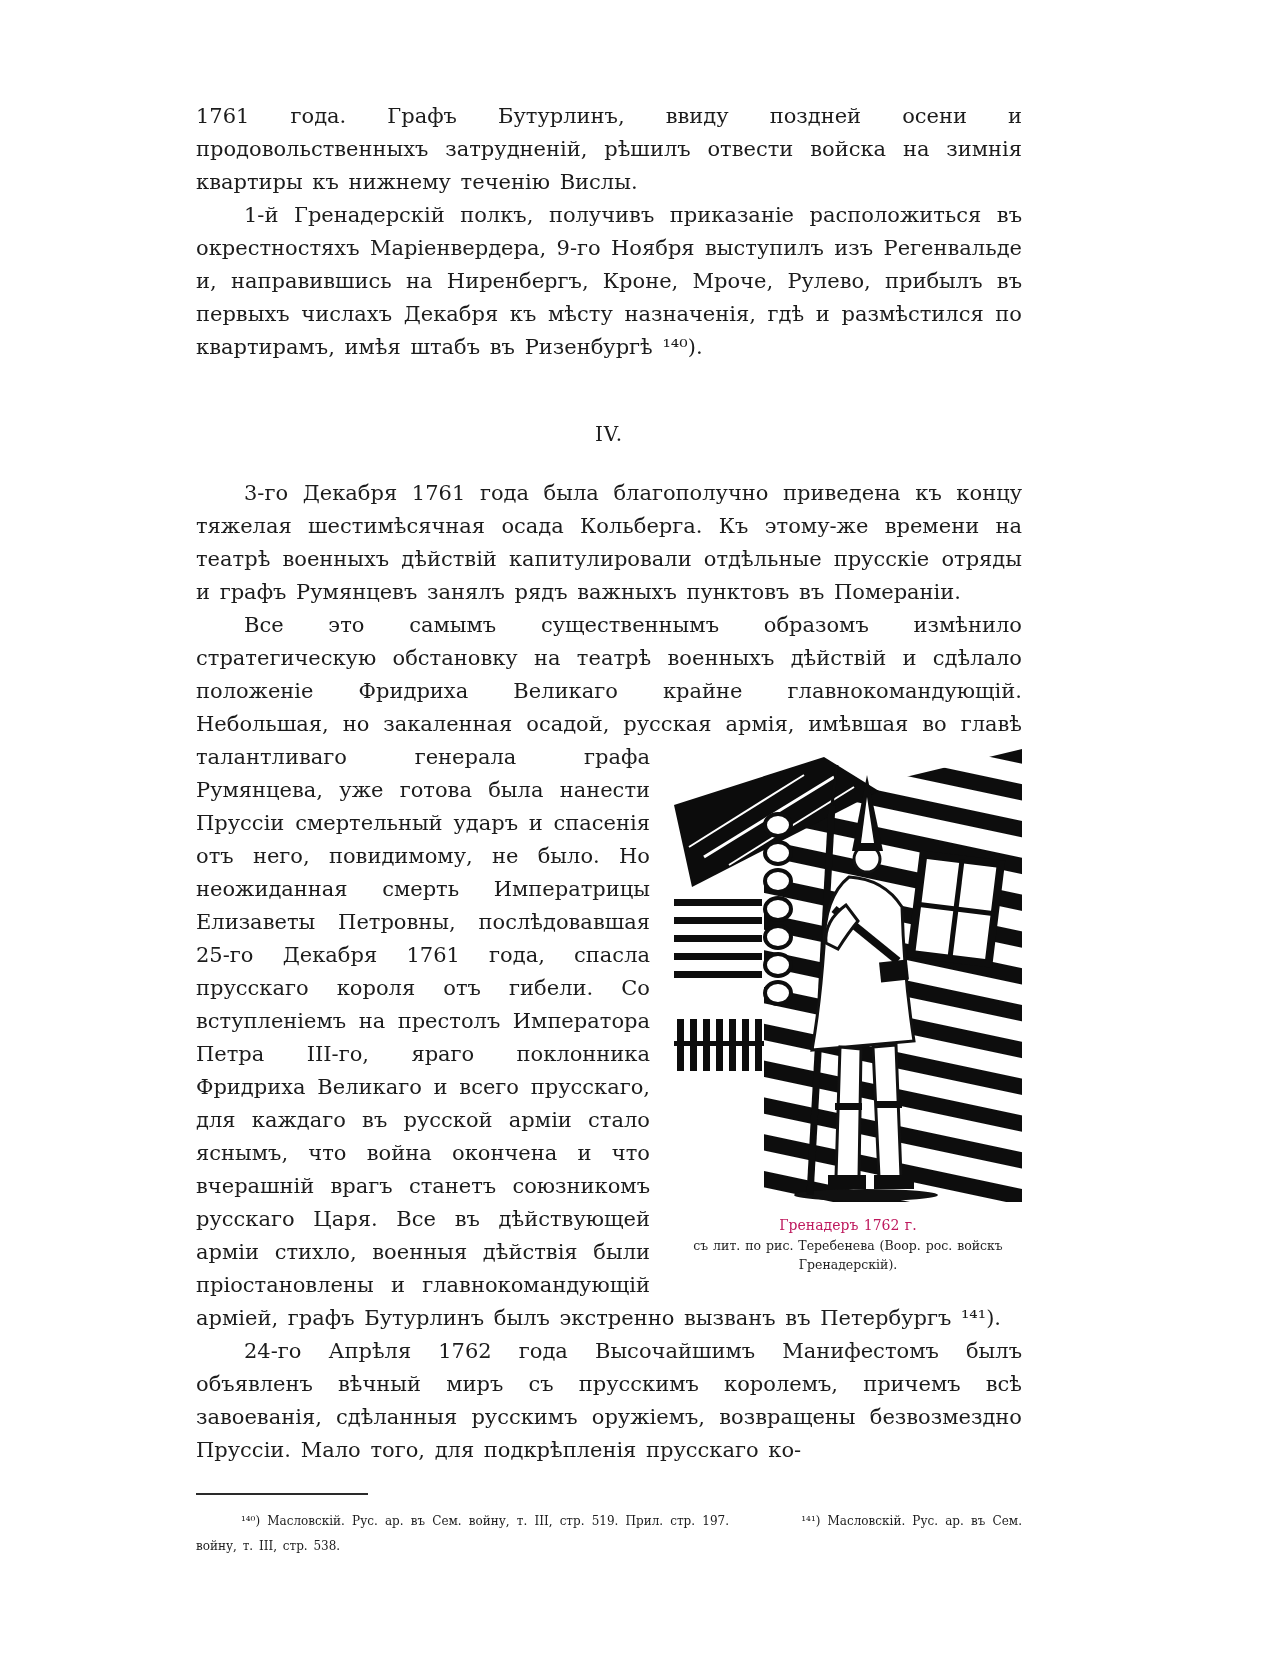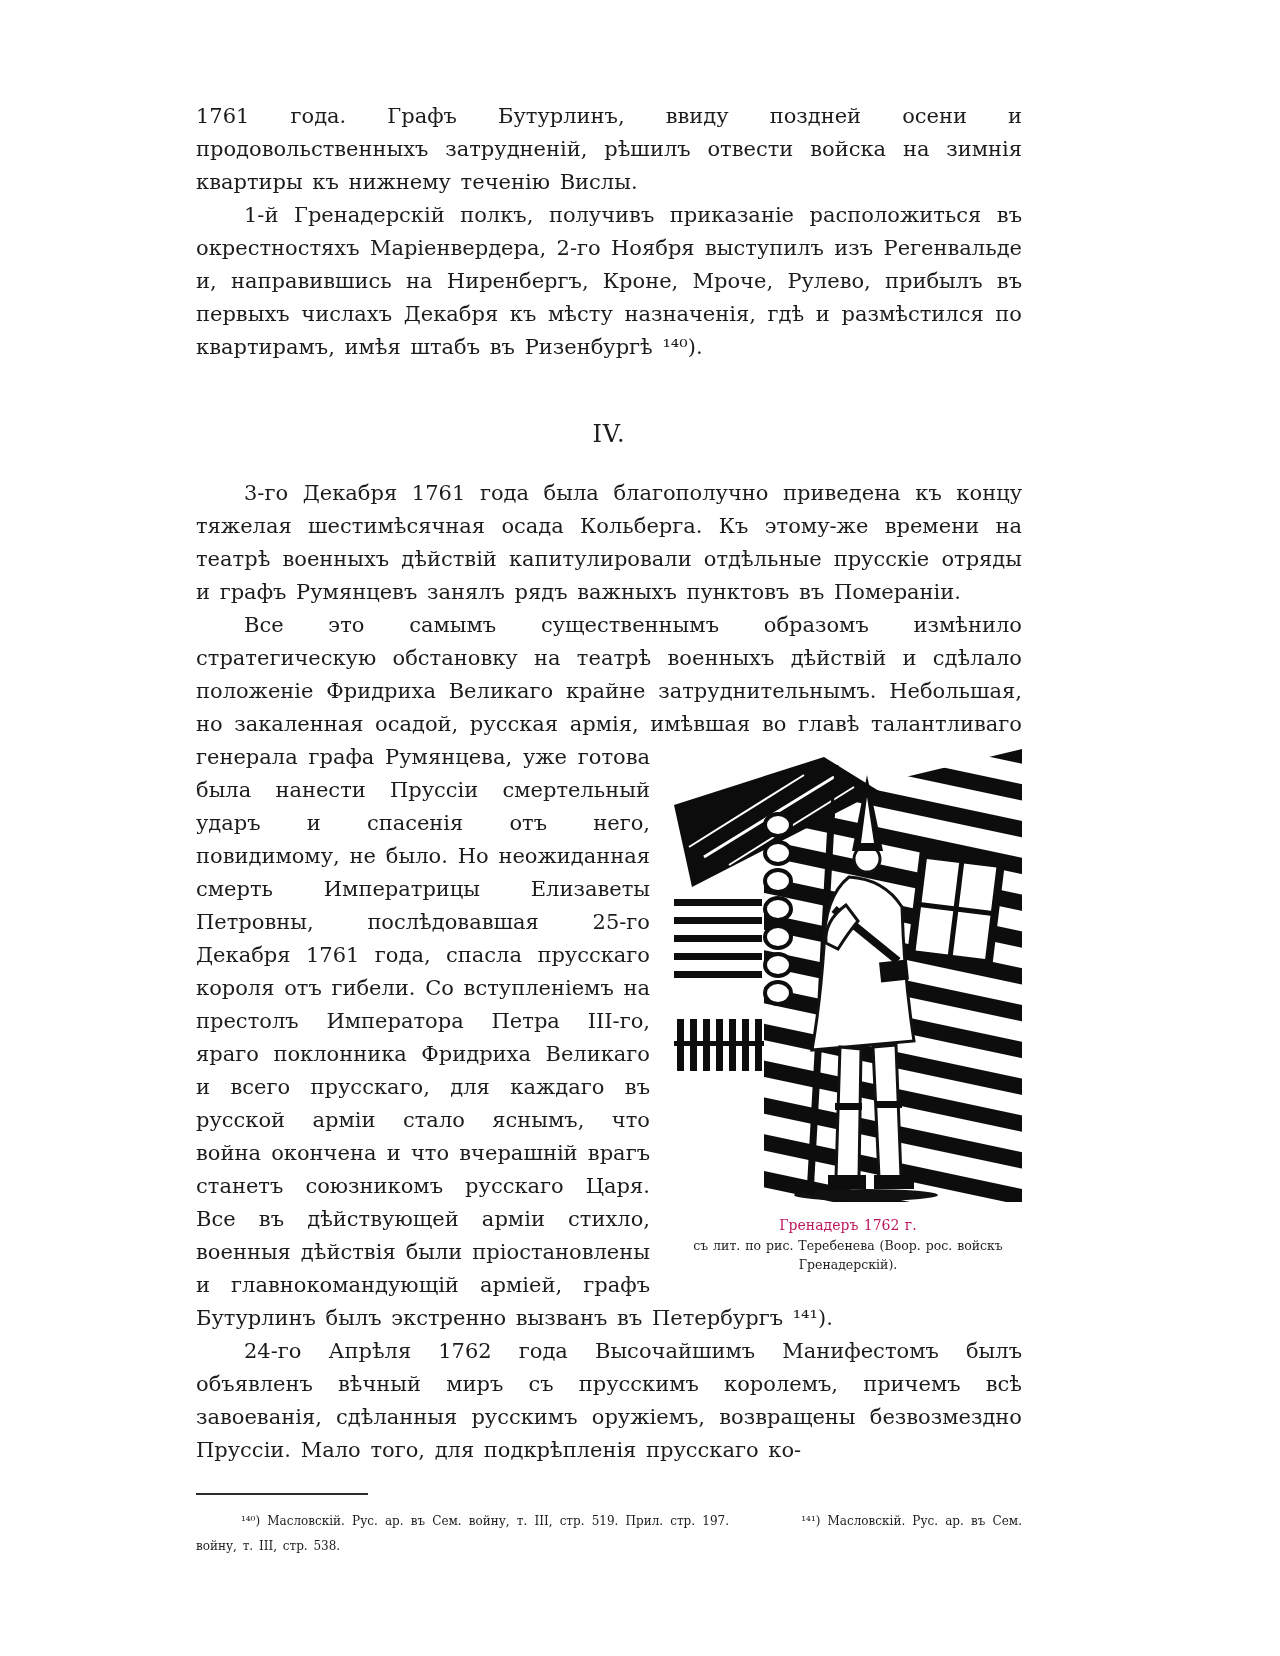--- a/index.html
+++ b/index.html
@@ -25,21 +25,21 @@
     word-spacing: 3px;
   }
   .para {
     margin: 0;
     text-indent: 48px;
   }
   .para.no-indent {
     text-indent: 0;
   }
   .section-heading {
-    font-size: 24px;
+    font-size: 20px;
     font-weight: normal;
     text-align: center;
     text-indent: 0;
     margin: 54px 0 26px 0;
     letter-spacing: 1px;
   }
   .figure {
     display: block;
     float: right;
     width: 348px;
@@ -85,28 +85,28 @@
     width: 58px;
   }
 </style>
 </head>
 <body>
 
 <div class="page">
 
   <p class="para no-indent">1761 года. Графъ Бутурлинъ, ввиду поздней осени и продовольственныхъ затрудненій, рѣшилъ отвести войска на зимнія квартиры къ нижнему теченію Вислы.</p>
 
-  <p class="para">1-й Гренадерскій полкъ, получивъ приказаніе расположиться въ окрестностяхъ Маріенвердера, 2-го Ноября выступилъ изъ Регенвальде и, направившись на Ниренбергъ, Кроне, Мроче, Рулево, прибылъ въ первыхъ числахъ Декабря къ мѣсту назначенія, гдѣ и размѣстился по квартирамъ, имѣя штабъ въ Ризенбургѣ ¹⁴⁰).</p>
+  <p class="para">1-й Гренадерскій полкъ, получивъ приказаніе расположиться въ окрестностяхъ Маріенвердера, 9-го Ноября выступилъ изъ Регенвальде и, направившись на Ниренбергъ, Кроне, Мроче, Рулево, прибылъ въ первыхъ числахъ Декабря къ мѣсту назначенія, гдѣ и размѣстился по квартирамъ, имѣя штабъ въ Ризенбургѣ ¹⁴⁰).</p>
 
   <h2 class="section-heading">IV.</h2>
 
   <p class="para">3-го Декабря 1761 года была благополучно приведена къ концу тяжелая шестимѣсячная осада Кольберга. Къ этому-же времени на театрѣ военныхъ дѣйствій капитулировали отдѣльные прусскіе отряды и графъ Румянцевъ занялъ рядъ важныхъ пунктовъ въ Помераніи.</p>
 
   <p class="para">
-    <span>Все это самымъ существеннымъ образомъ измѣнило стратегическую обстановку на театрѣ военныхъ дѣйствій и сдѣлало положеніе Фридриха Великаго крайне затруднительнымъ. Небольшая, но закаленная осадой, русская армія, имѣвшая</span>
+    <span>Все это самымъ существеннымъ образомъ измѣнило стратегическую обстановку на театрѣ военныхъ дѣйствій и сдѣлало положеніе Фридриха Великаго крайне главнокомандующій. Небольшая, но закаленная осадой, русская армія, имѣвшая</span>
     <span class="figure">
       <svg viewBox="0 0 348 455" xmlns="http://www.w3.org/2000/svg">
         <defs>
           <pattern id="wallStripes" width="46" height="36" patternUnits="userSpaceOnUse" patternTransform="rotate(12)">
             <rect width="46" height="36" fill="#ffffff"></rect>
             <rect width="46" height="16" fill="#0d0d0d"></rect>
           </pattern>
           <clipPath id="wallClip">
             <polygon points="90,64 348,2 348,455 90,455"></polygon>
           </clipPath>

